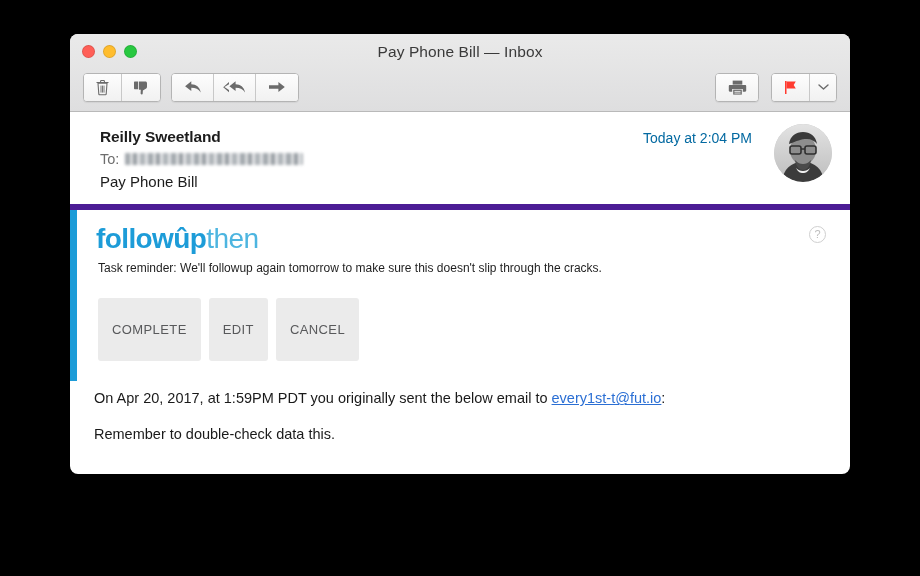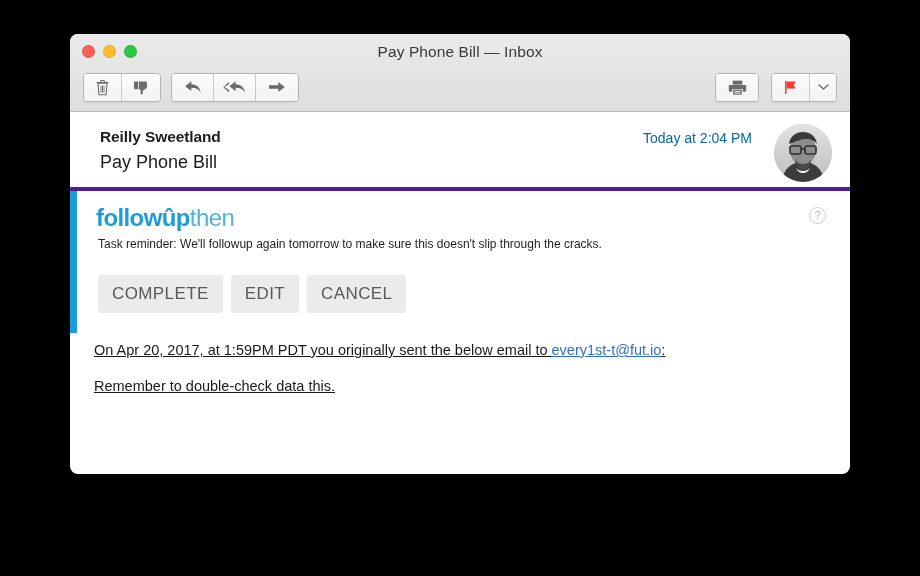--- a/index.html
+++ b/index.html
@@ -104,21 +104,21 @@
   .tbtn:last-child { border-right: none; }
   .tbtn.wide { width: 42px; }
   .tbtn svg { display: block; }
 
   .chev-btn { width: 26px; }
 
   
   .mail-header {
     position: relative;
     padding: 16px 30px 14px 30px;
-    border-bottom: 4px solid #4c1d95;
+    border-bottom: 6px solid #4c1d95;
     flex: 0 0 auto;
     min-height: 78px;
   }
   .hdr-name {
     font-size: 15.5px;
     font-weight: bold;
     color: #1c1c1c;
     letter-spacing: -0.1px;
   }
   .hdr-to-row {
@@ -141,21 +141,21 @@
         #d9dbdd 5px, #d9dbdd 8px,
         #8e949a 8px, #8e949a 12px,
         #e2e4e6 12px, #e2e4e6 15px,
         #a7adb2 15px, #a7adb2 20px,
         #dfe1e3 20px, #dfe1e3 23px);
     filter: blur(1.6px);
     opacity: 0.9;
   }
   .hdr-subject {
     margin-top: 6px;
-    font-size: 18px;
+    font-size: 15px;
     color: #1c1c1c;
   }
   .hdr-date {
     position: absolute;
     right: 98px;
     top: 18px;
     font-size: 14px;
     color: #0369a1;
   }
   .avatar {
@@ -178,21 +178,21 @@
   }
   .fut-bar {
     position: absolute;
     left: 0;
     top: 0;
     bottom: 0;
     width: 7px;
     background: #1d9cd8;
   }
   .fut-logo {
-    font-size: 24px;
+    font-size: 28px;
     letter-spacing: -0.6px;
     line-height: 1.1;
     padding-left: 2px;
   }
   .fut-logo .b { font-weight: bold; color: #1d9cd8; }
   .fut-logo .t { font-weight: 400; color: #4db5e0; }
 
   .fut-help {
     position: absolute;
     right: 24px;
@@ -221,34 +221,33 @@
     padding-left: 4px;
     display: flex;
     gap: 8px;
   }
   .action-btn {
     background: #ebebeb;
     border: none;
     border-radius: 3px;
     color: #58595b;
     font-family: "Liberation Sans", sans-serif;
-    font-size: 17px;
+    font-size: 13px;
     letter-spacing: 0.4px;
-    padding: 9px 14px;
+    padding: 24px 14px;
     cursor: default;
   }
 
   
   .mail-body {
     padding: 8px 19px 20px 24px;
     flex: 1 1 auto;
     font-size: 14.5px;
     color: #1a1a1a;
     line-height: 1.35;
-    text-decoration: underline;
   }
   .body-line { margin-bottom: 16px; }
   .body-line:last-child { margin-bottom: 0; }
   a.mlink {
     color: #2b6fd4;
     text-decoration: underline;
   }
 </style>
 </head>
 <body>
@@ -354,20 +353,24 @@
             </div>
           </div>
         </div>
 
       </div>
     </div>
 
     <div class="mail-header">
       <div class="hdr-name">Reilly Sweetland</div>
 
+      <div class="hdr-to-row">
+        <span class="hdr-to-label">To:</span>
+        <span class="redacted"></span>
+      </div>
 
       <div class="hdr-subject">Pay Phone Bill</div>
 
       <div class="hdr-date">Today at 2:04 PM</div>
 
       <div class="avatar">
         <svg width="58" height="58" viewBox="0 0 58 58">
           <defs>
             <clipPath id="acp">
                 <circle cx="29" cy="29" r="29"></circle>

